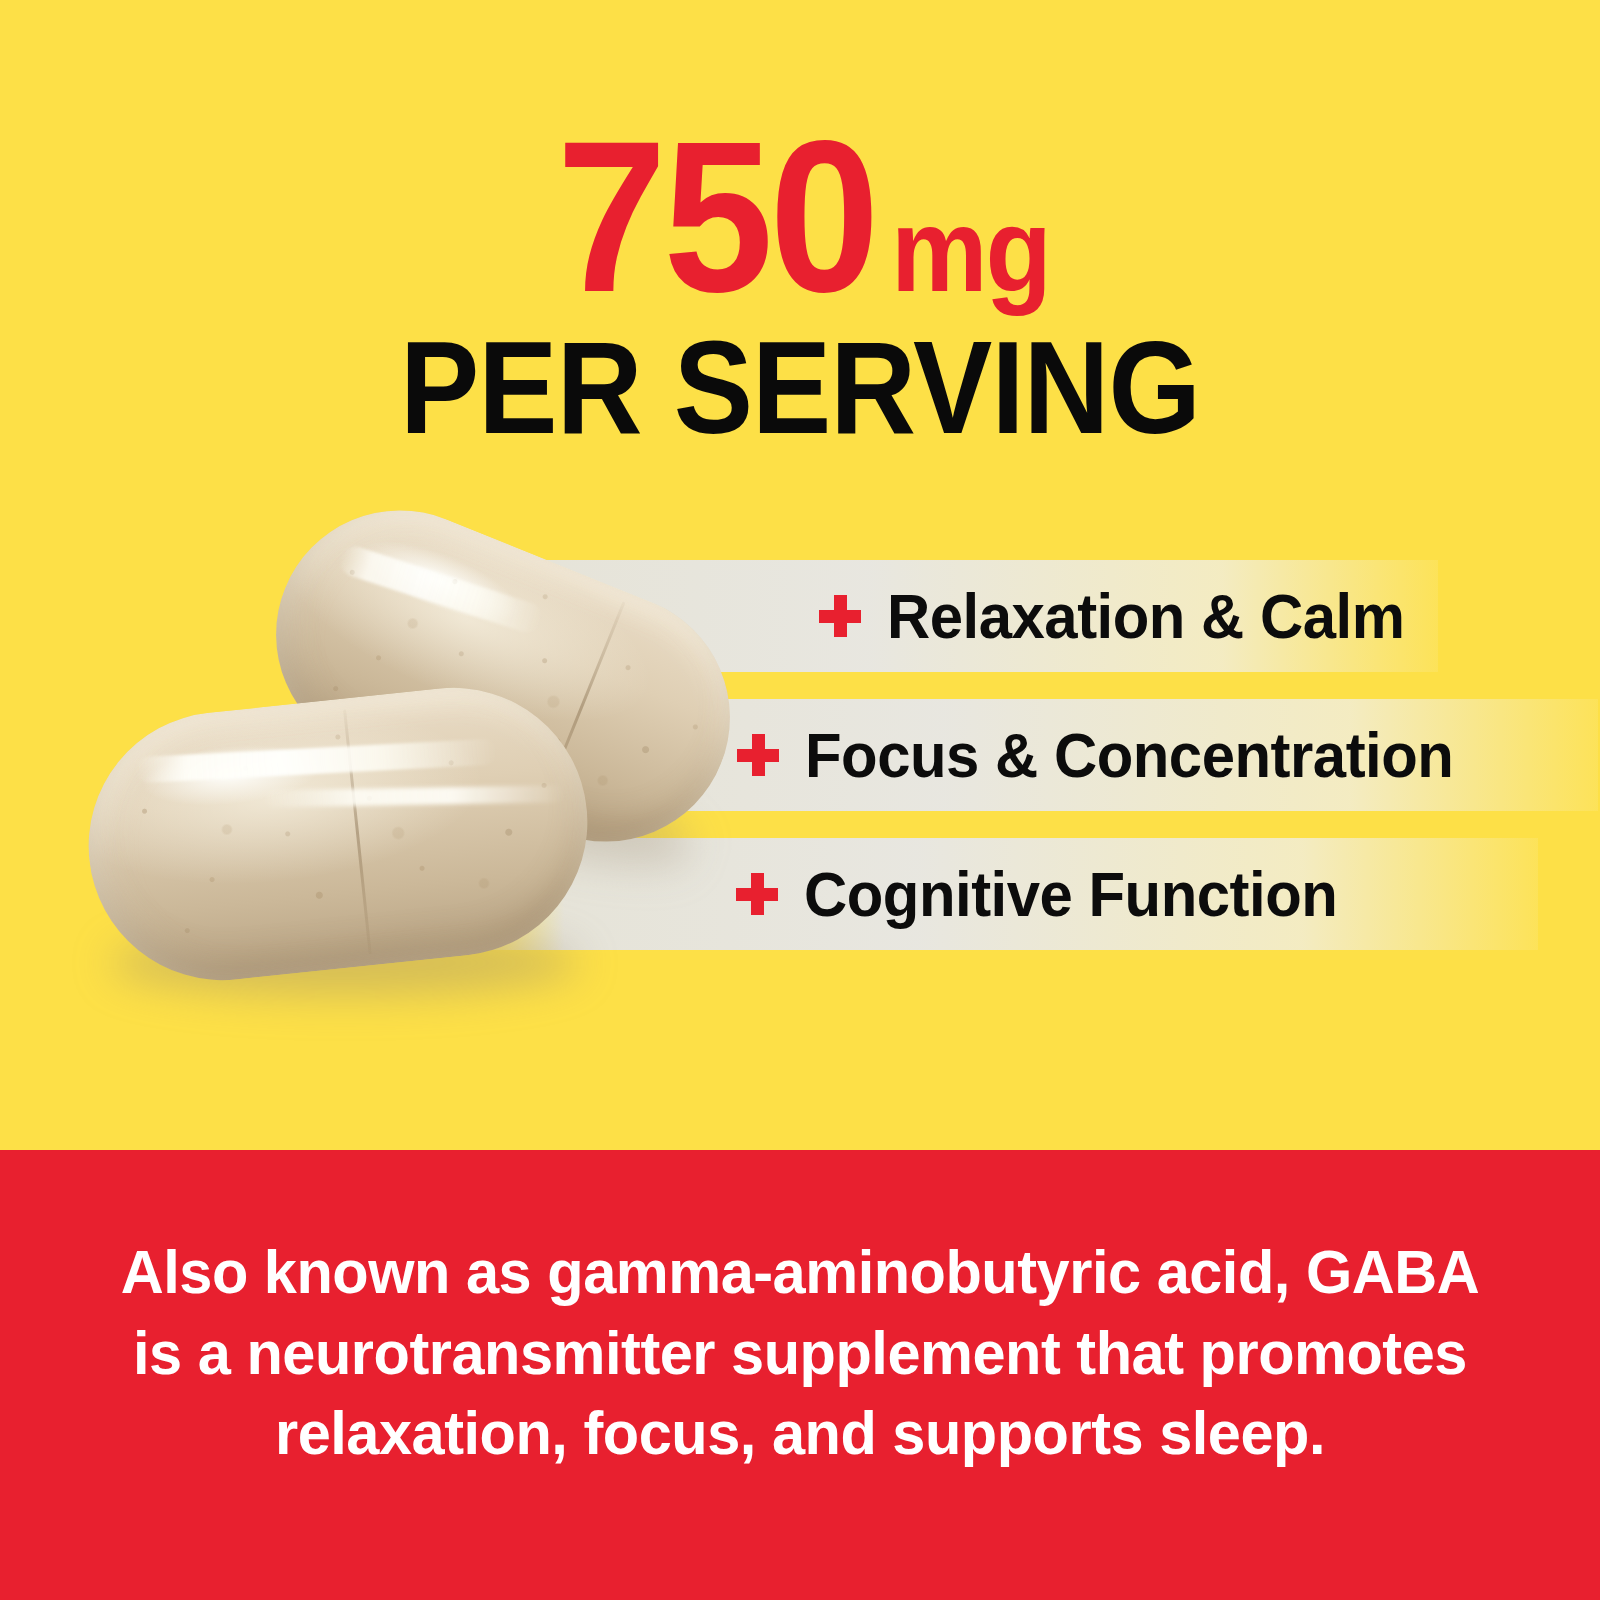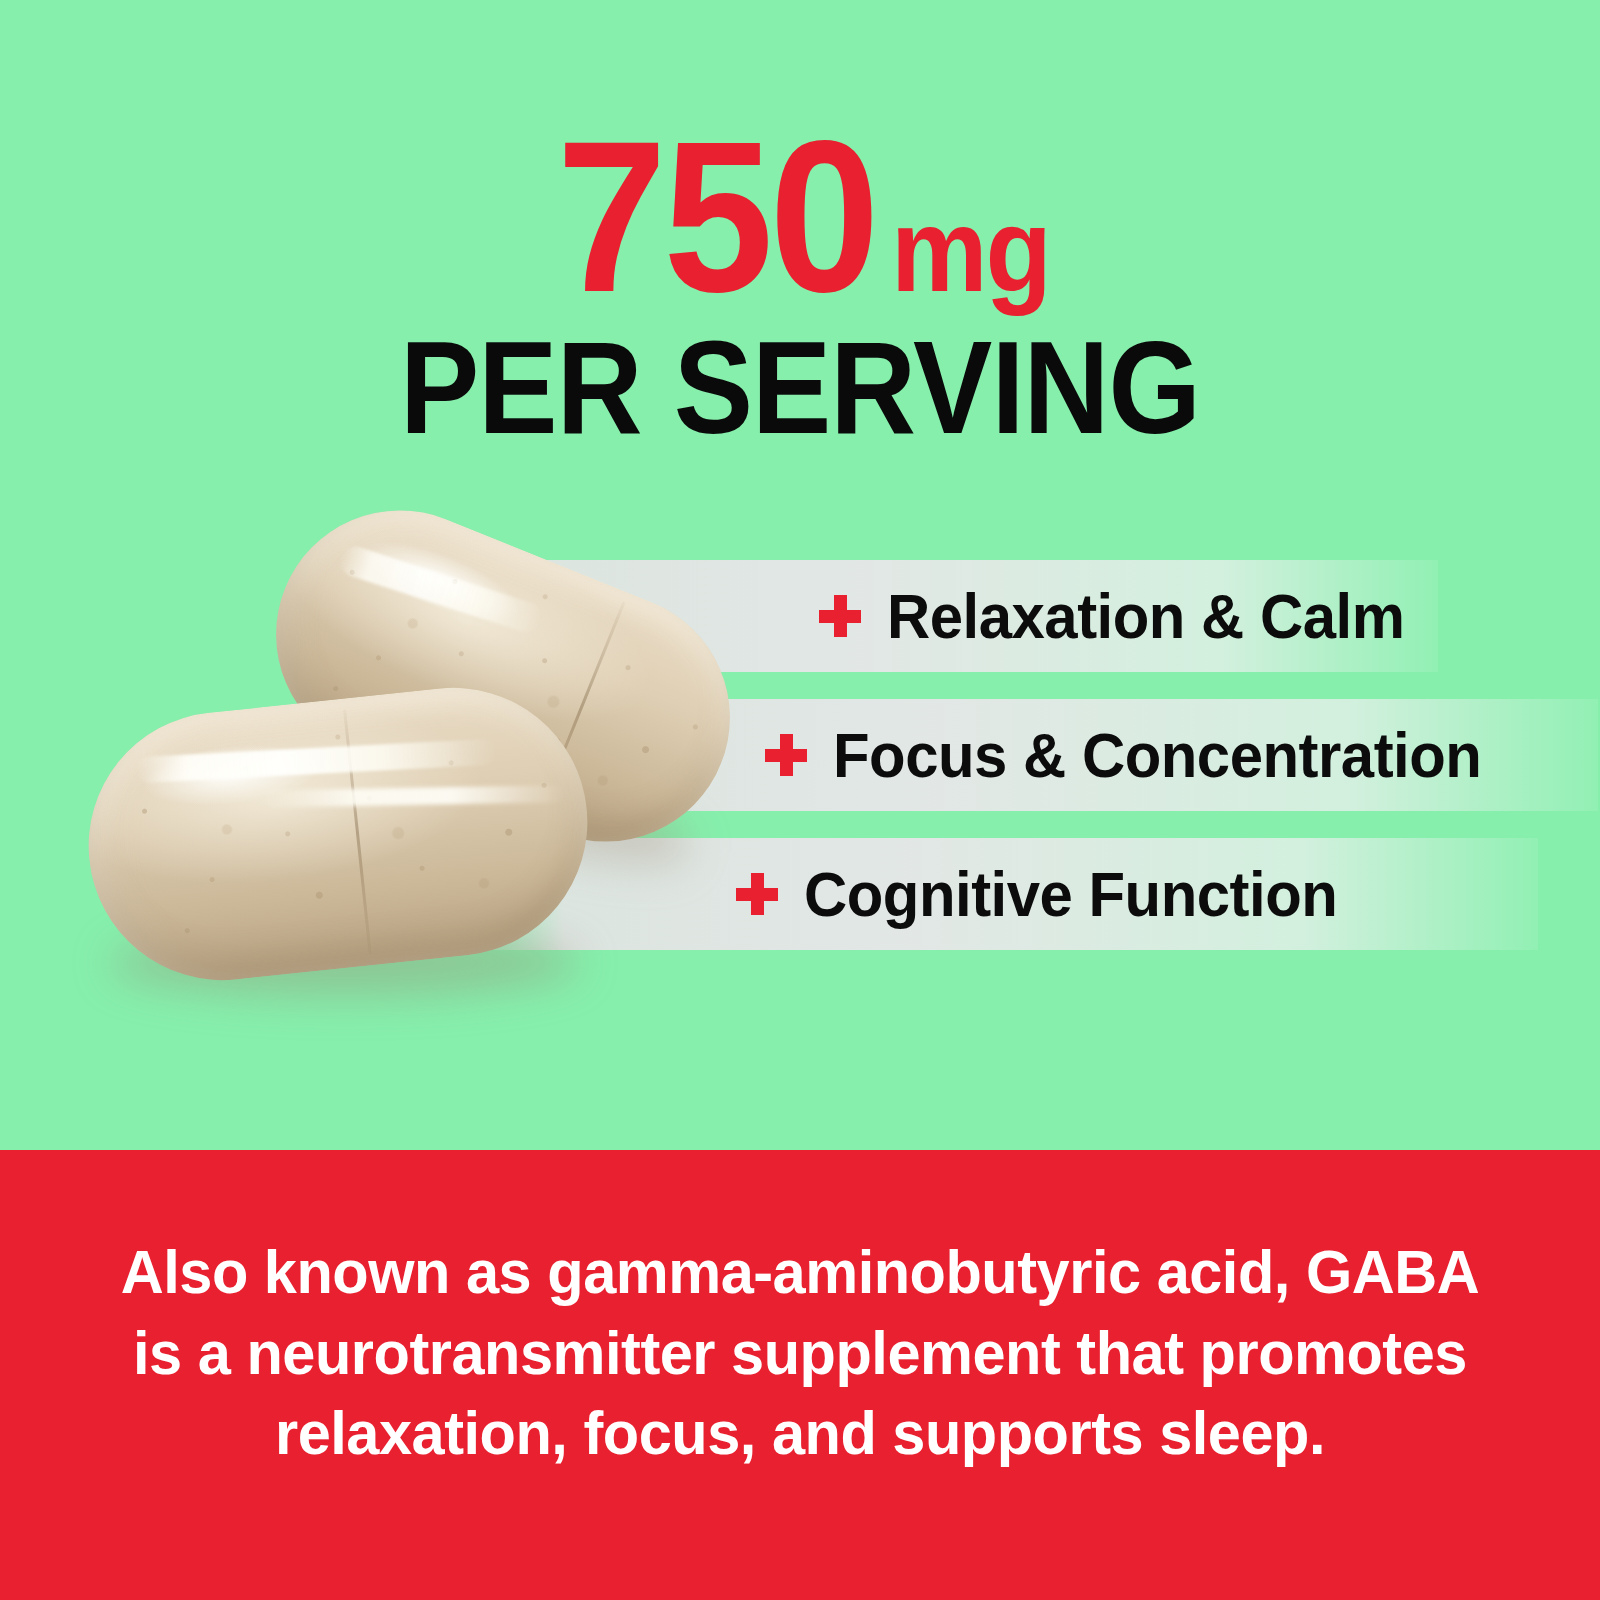--- a/index.html
+++ b/index.html
@@ -11,21 +11,21 @@
     height: 1600px;
     overflow: hidden;
     font-family: "Liberation Sans", sans-serif;
     background: #ffffff;
   }
 
   #infographic {
     position: relative;
     width: 1600px;
     height: 1600px;
-    background: #86efac;
+    background: #fde047;
     overflow: hidden;
   }
 
   
   .headline-block {
     position: absolute;
     top: 118px;
     left: 0;
     width: 1600px;
     text-align: center;
@@ -241,21 +241,21 @@
   .benefit-inner {
     position: relative;
     z-index: 2;
     display: flex;
     align-items: center;
     width: 100%;
     justify-content: flex-end;
     padding-right: 168px;
     box-sizing: border-box;
   }
-  #row-2 .benefit-inner { padding-right: 84px; }
+  #row-2 .benefit-inner { padding-right: 112px; }
   #row-3 .benefit-inner { padding-right: 235px; }
 
   .plus-icon {
     position: relative;
     width: 42px;
     height: 42px;
     flex: 0 0 auto;
     margin-right: 26px;
   }
   .plus-icon::before,

